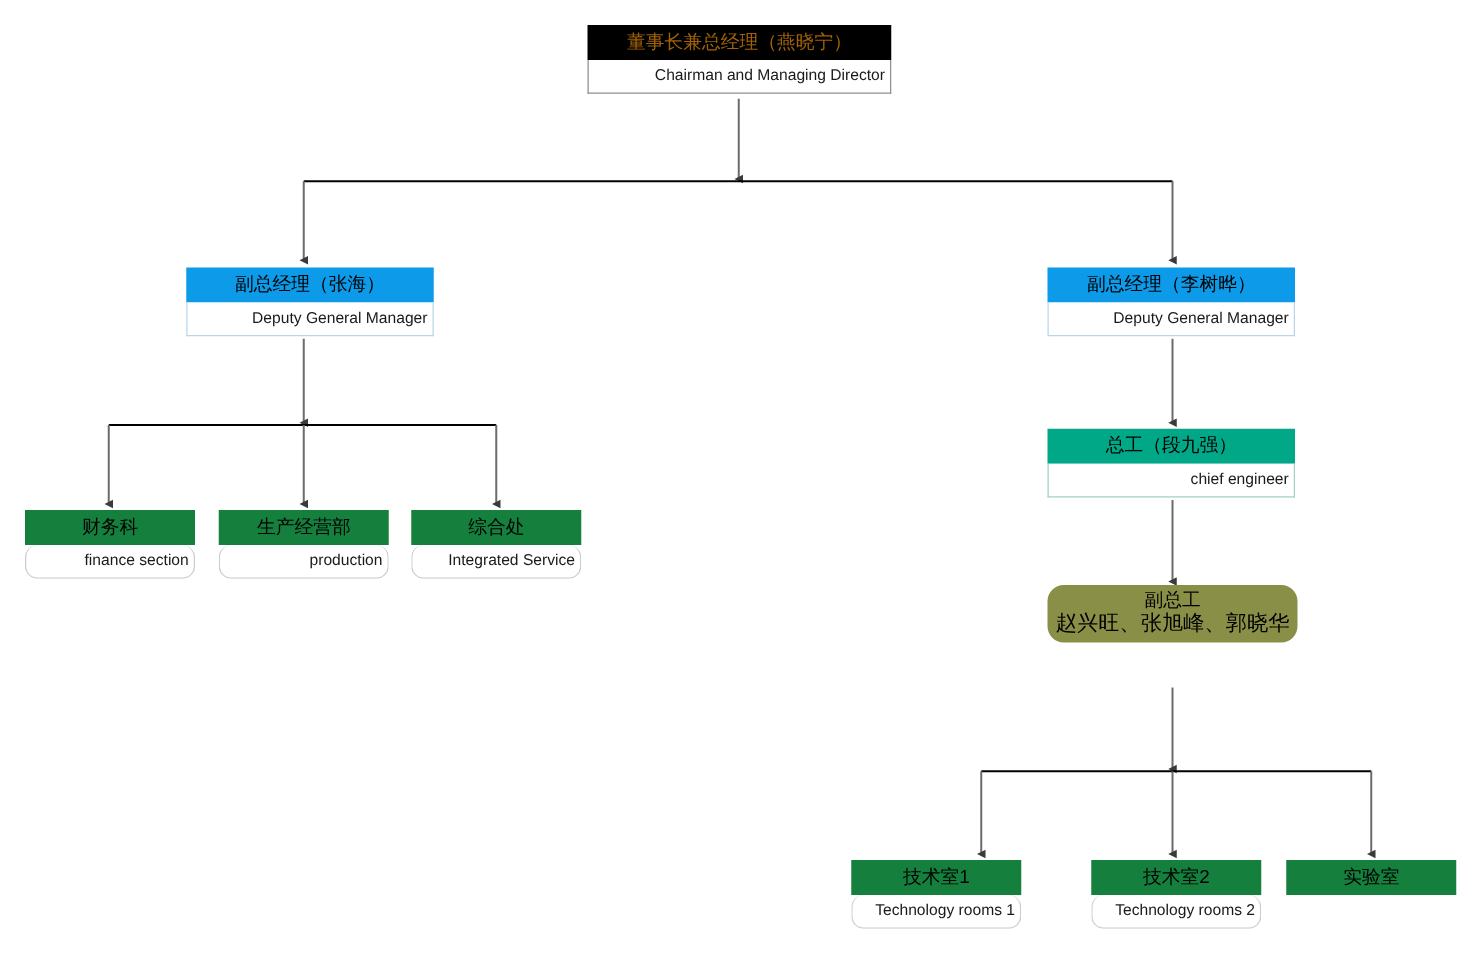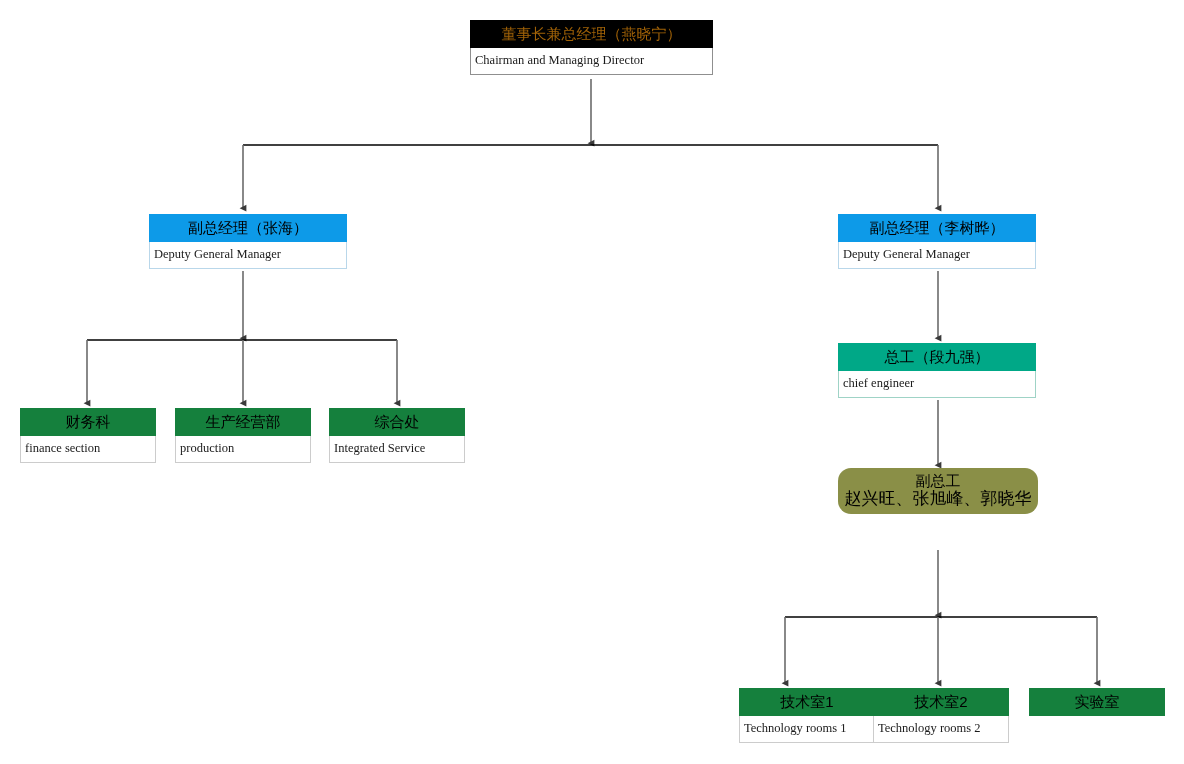--- a/index.html
+++ b/index.html
@@ -21,41 +21,40 @@
     padding:5px 4px 6px 4px;
     font-size:15px;
     white-space:nowrap;
   }
   .node .hdr.two-line{white-space:normal;padding:4px 4px 5px 4px;}
   .node .sub{
     box-sizing:border-box;
     background:#ffffff;
     border:1px solid #c9c9c9;
     border-top:none;
-    text-align:left;
+    text-align:right;
     font-size:12.5px;
     color:#1a1a1a;
     padding:6px 4px 6px 4px;
     line-height:1.1;
     white-space:nowrap;
-    font-family:Liberation Serif, serif;
   }
 
   
   .v-black .hdr{background:#000000;color:#a16207;}
   .v-blue  .hdr{background:#0d9ae8;color:#000000;}
   .v-teal  .hdr{background:#00a887;color:#000000;}
   .v-olive .hdr{background:#8a8f47;color:#000000;border-radius:13px;}
   .v-gray  .hdr{background:#15803d;color:#000000;}
 
   .v-black .sub{border-color:#8f8f8f;}
   .v-blue  .sub{border-color:#b9d7ea;}
   .v-teal  .sub{border-color:#9fd3c6;}
   .v-olive .sub{border-color:#b4b789;}
-  .v-gray  .sub{border-color:#cccccc;}
+  .v-gray  .sub{border-color:#cccccc;border-radius:10px;}
 
   .hdr .cn-line{display:block;}
   .hdr .cn-names{display:block;font-size:17px;}
 </style>
 </head>
 <body>
 
 <div id="chart">
 
   <svg class="wires" viewBox="0 0 1184 764" xmlns="http://www.w3.org/2000/svg">
@@ -122,21 +121,21 @@
   <div class="node v-gray" style="left:175px;top:408px;width:136px;">
     <div class="hdr">生产经营部</div>
     <div class="sub">production</div>
   </div>
 
   <div class="node v-gray" style="left:329px;top:408px;width:136px;">
     <div class="hdr">综合处</div>
     <div class="sub">Integrated Service</div>
   </div>
 
-  <div class="node v-gray" style="left:739px;top:688px;width:136px;">
+  <div class="node v-gray" style="left:681px;top:688px;width:136px;">
     <div class="hdr">技术室1</div>
     <div class="sub">Technology rooms 1</div>
   </div>
 
   <div class="node v-gray" style="left:873px;top:688px;width:136px;">
     <div class="hdr">技术室2</div>
     <div class="sub">Technology rooms 2</div>
   </div>
 
   <div class="node v-gray" style="left:1029px;top:688px;width:136px;">

